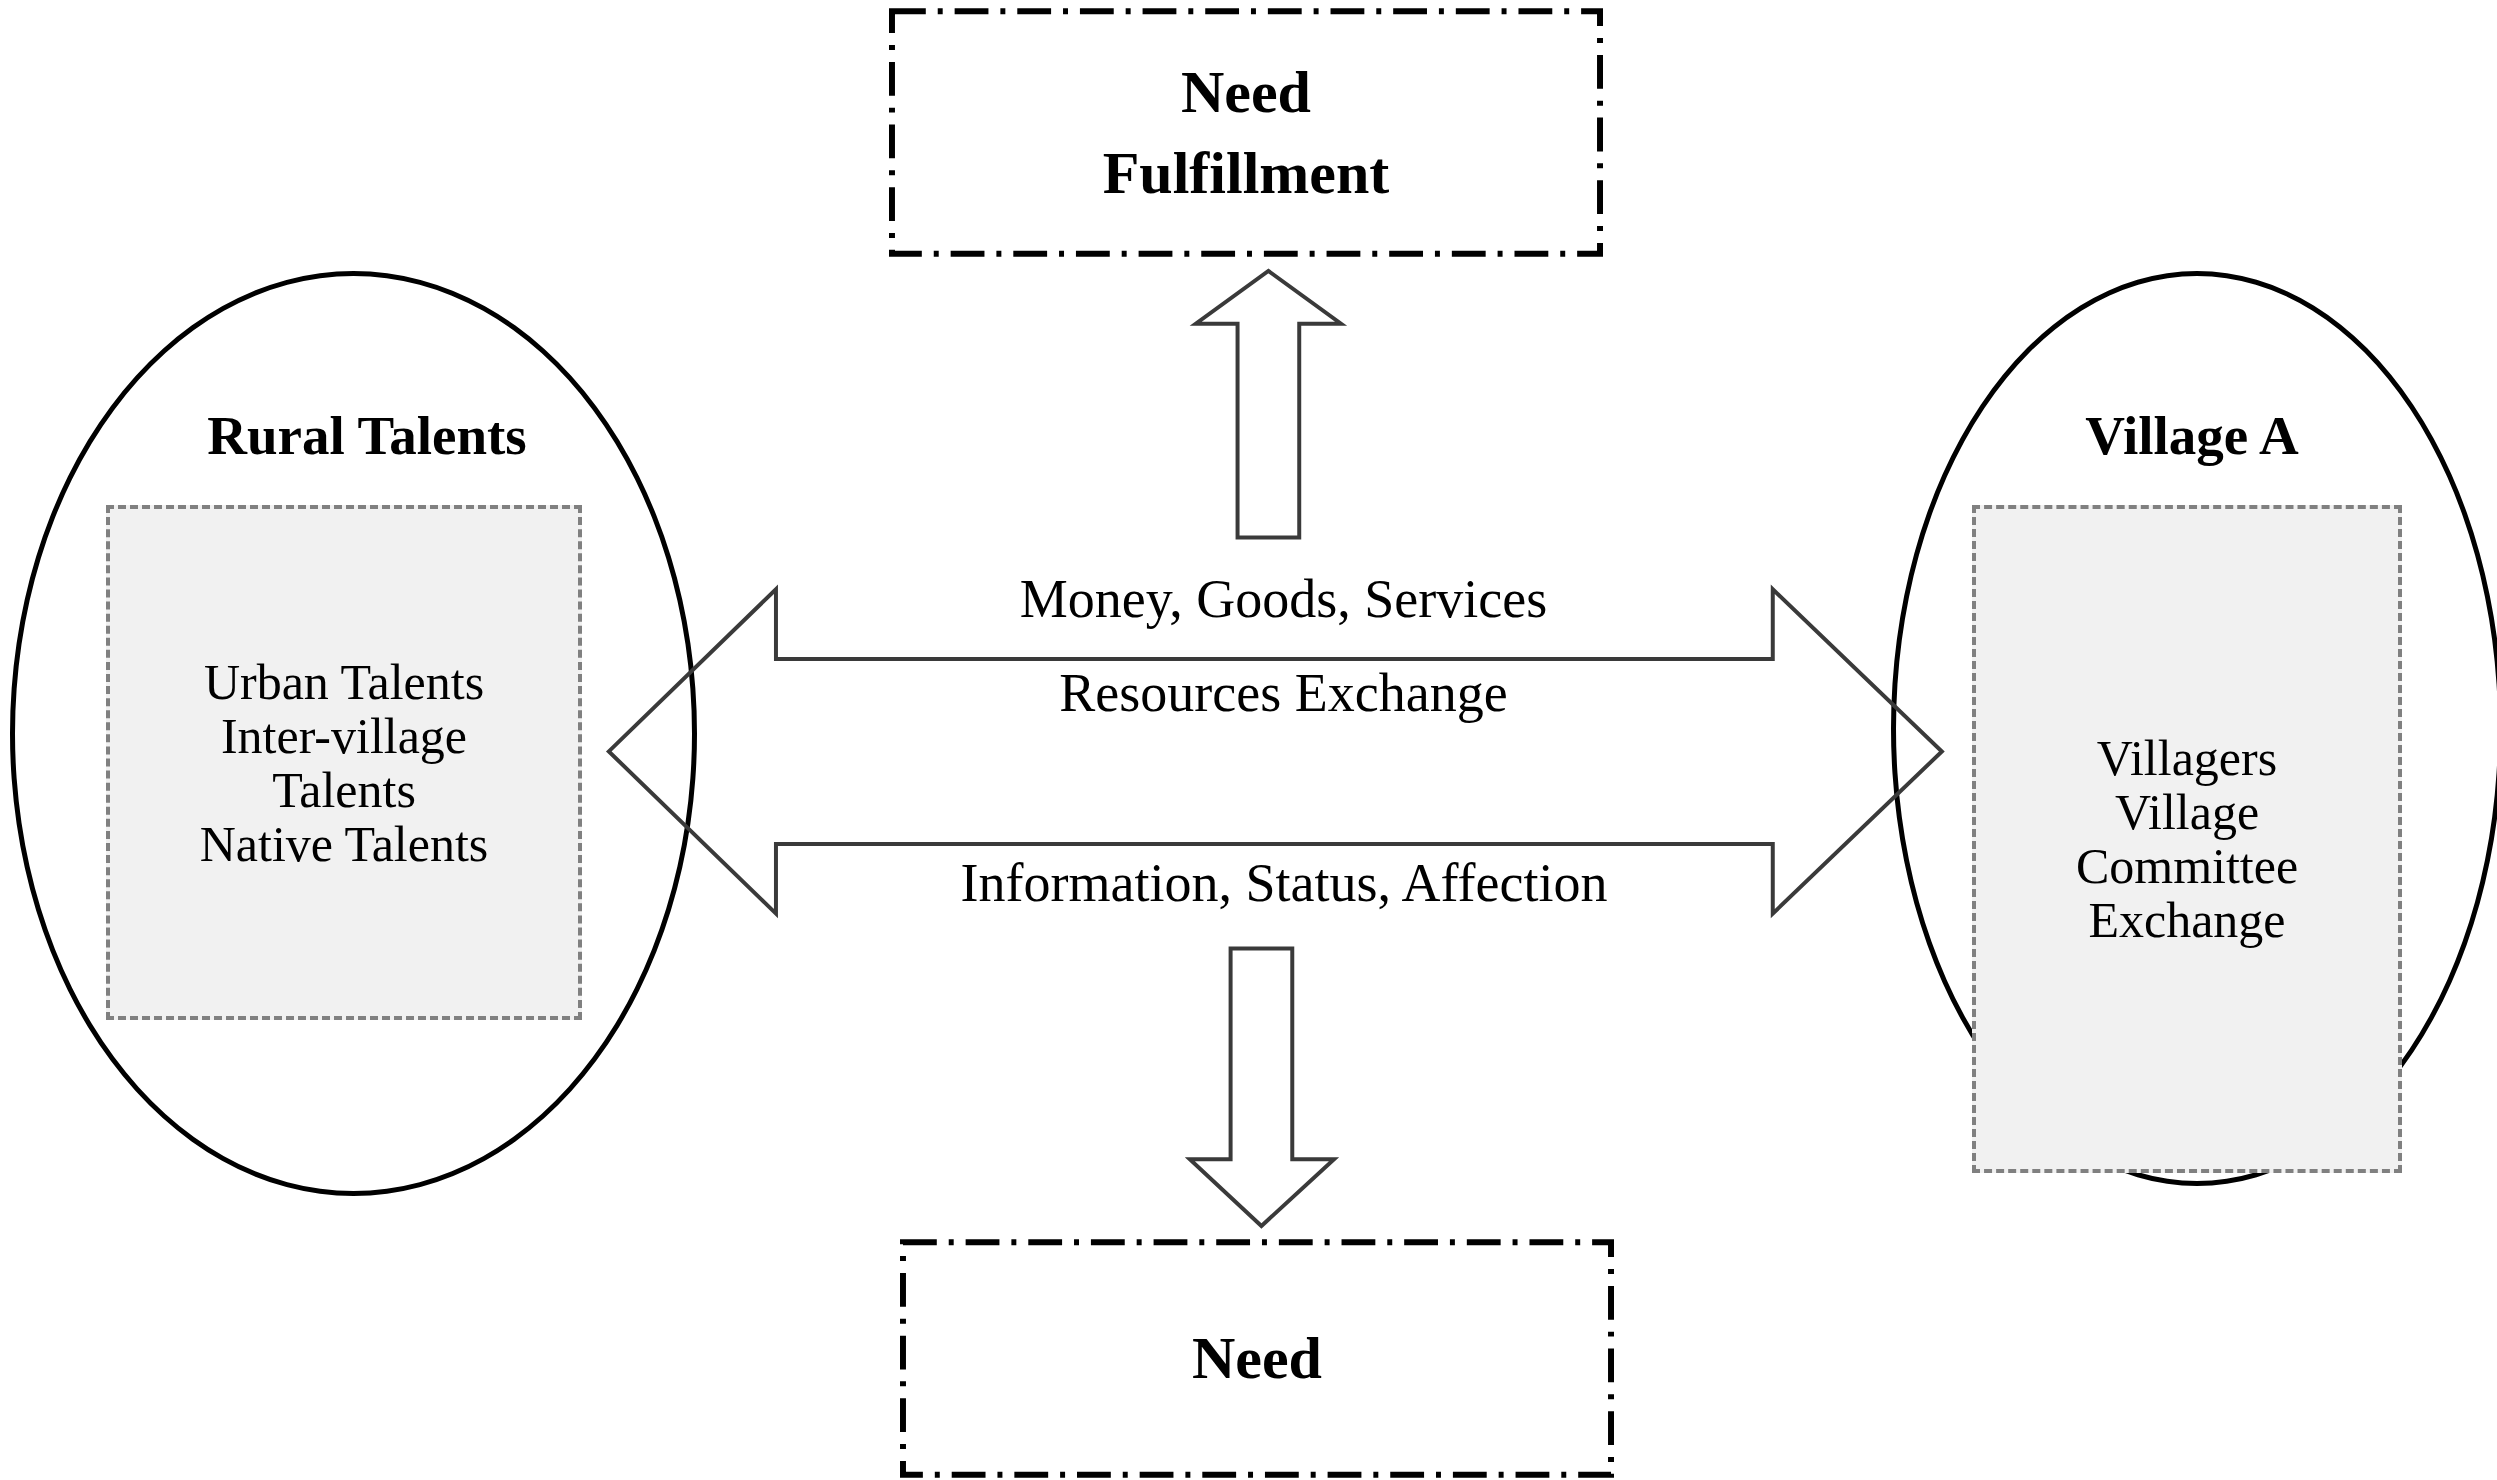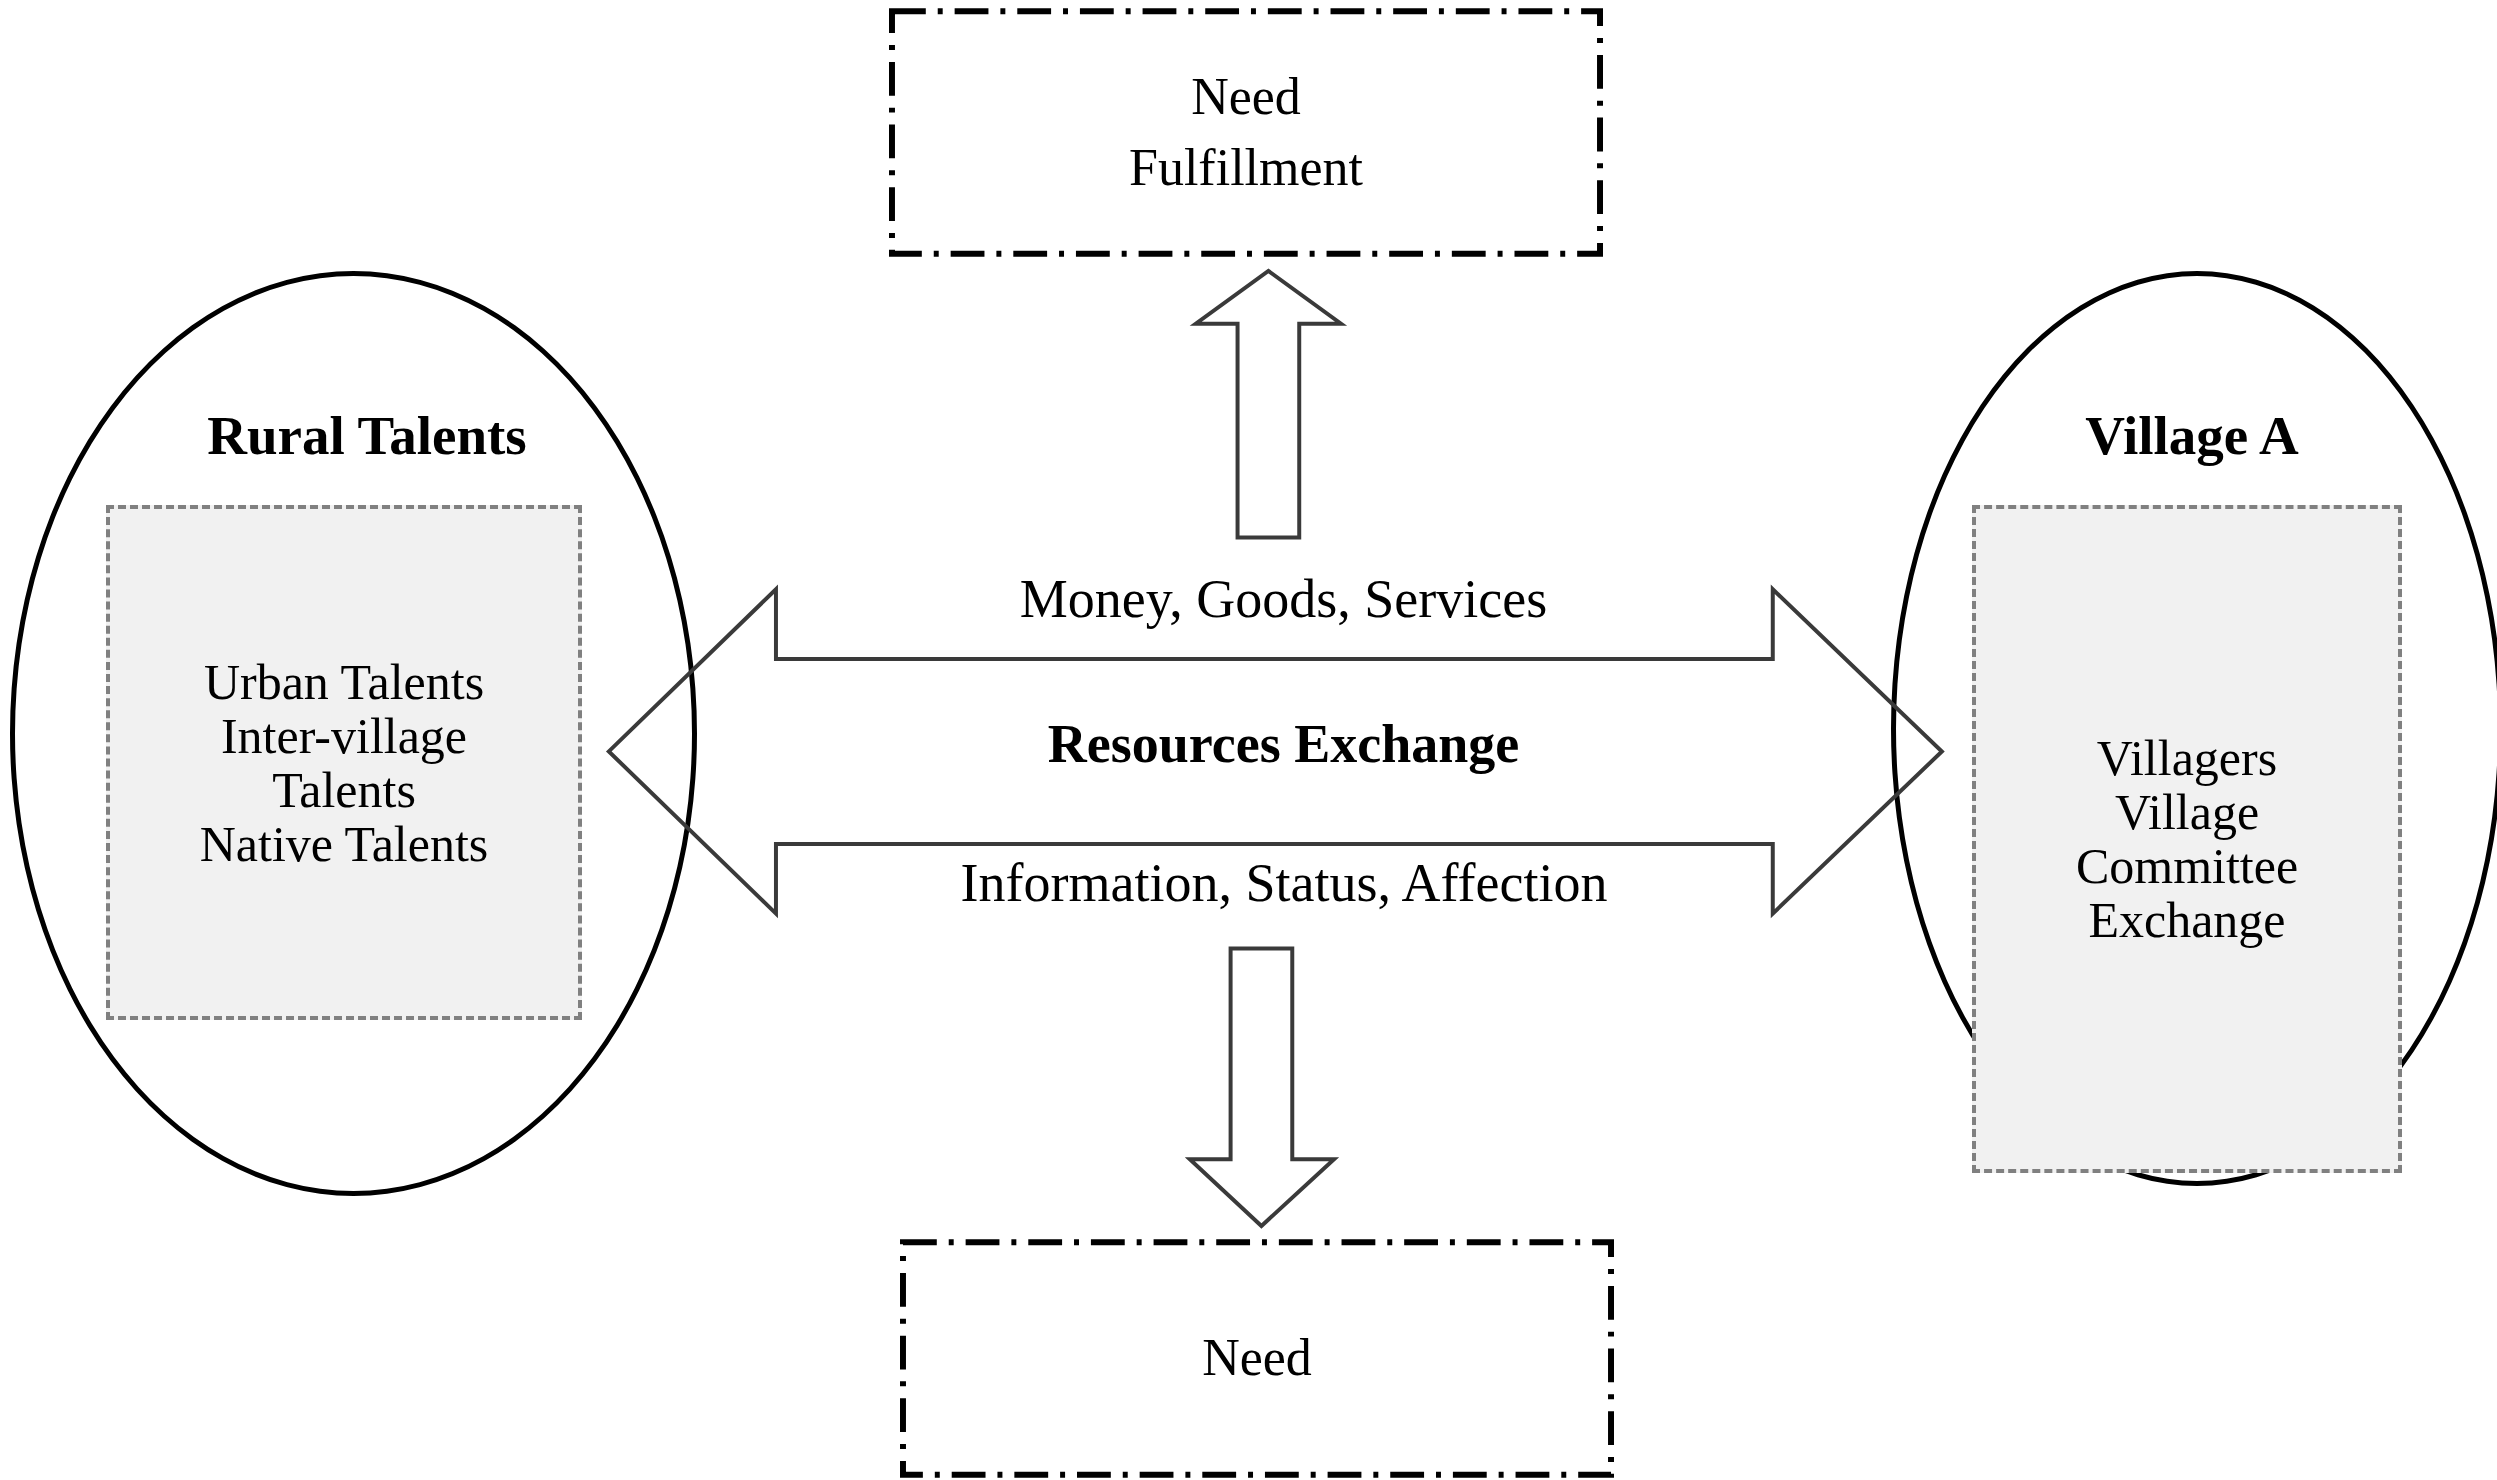--- a/index.html
+++ b/index.html
@@ -69,40 +69,41 @@
     background: transparent;
     display: flex;
     flex-direction: column;
     align-items: center;
     justify-content: center;
   }
   #box-need-fulfillment     { left: 889px; top: 8px;    width: 714px; height: 249px; }
   #box-need-nonfulfillment  { left: 900px; top: 1239px; width: 714px; height: 239px; }
   .outcome-box svg { position: absolute; left: 0; top: 0; overflow: visible; }
   .outcome-line {
-    font-size: 52px;
+    font-size: 60px;
     line-height: 1.35;
     text-align: left;
     white-space: nowrap;
     position: relative;
     z-index: 2;
+    font-weight: bold;
   }
 
   
   #exchange-svg { left: 0px; top: 0px; width: 2497px; height: 1481px; pointer-events: none; }
   .arrow-stroke { fill: none; stroke: #3a3a3a; stroke-width: 4; }
 
   
   .mid-label {
     text-align: center;
     white-space: nowrap;
     line-height: 1;
   }
   #label-top-flow    { left: 756px; top: 572px; width: 1055px; font-size: 54px; }
-  #label-exchange    { left: 756px; top: 717px; width: 1055px; font-size: 54px; font-weight: bold; }
+  #label-exchange    { left: 756px; top: 666px; width: 1055px; font-size: 54px; font-weight: normal; }
   #label-bottom-flow { left: 697px; top: 856px; width: 1174px; font-size: 54px; }
 </style>
 </head>
 <body>
 
 <div id="canvas">
 
   <div class="abs ellipse" id="ellipse-left"></div>
   <div class="abs entity-title" id="title-rural">Rural Talents</div>
 

